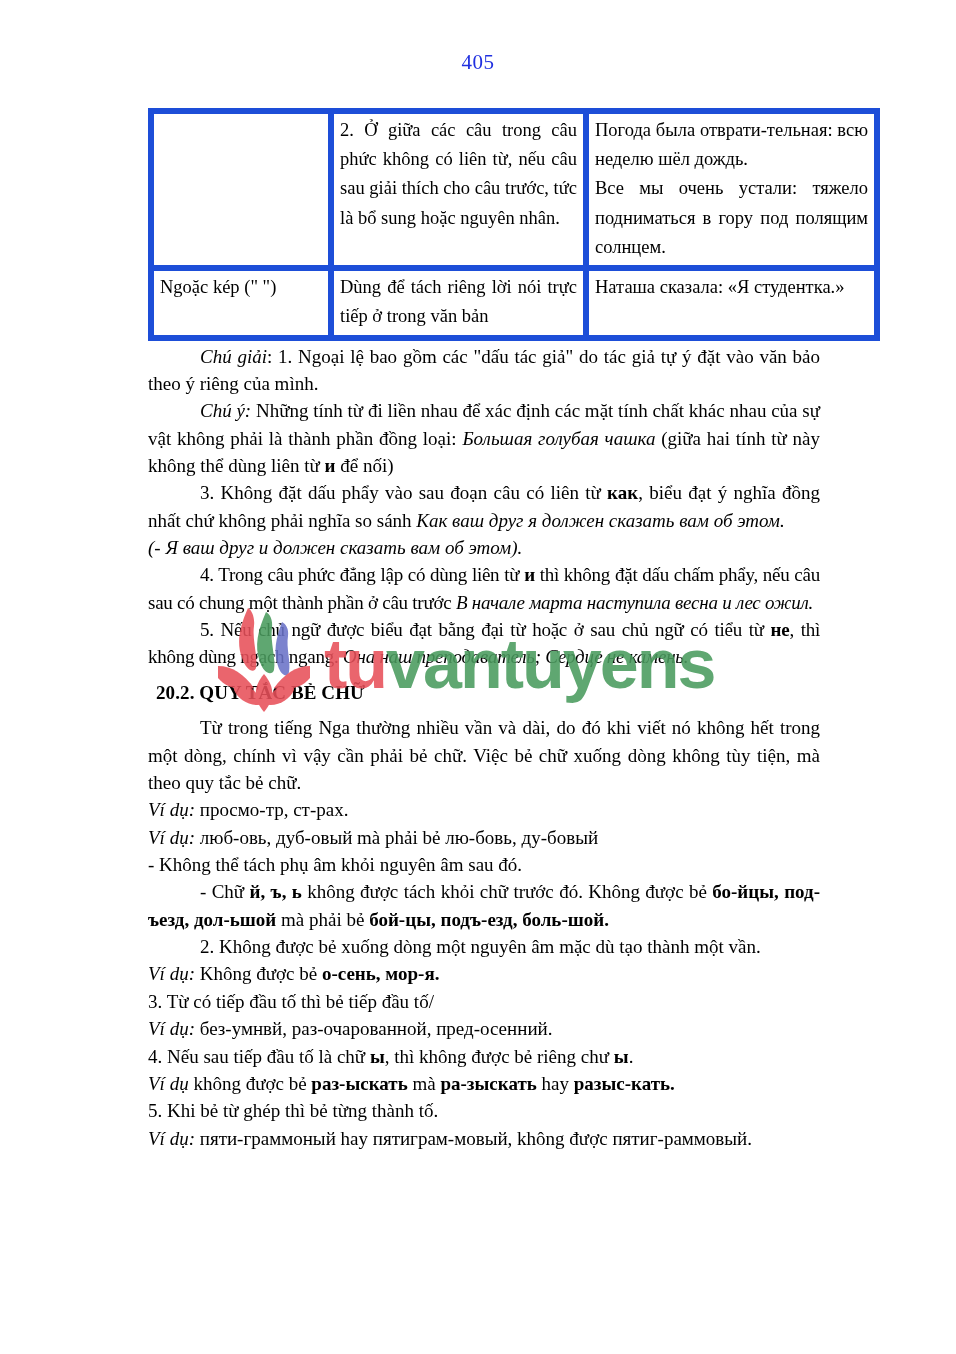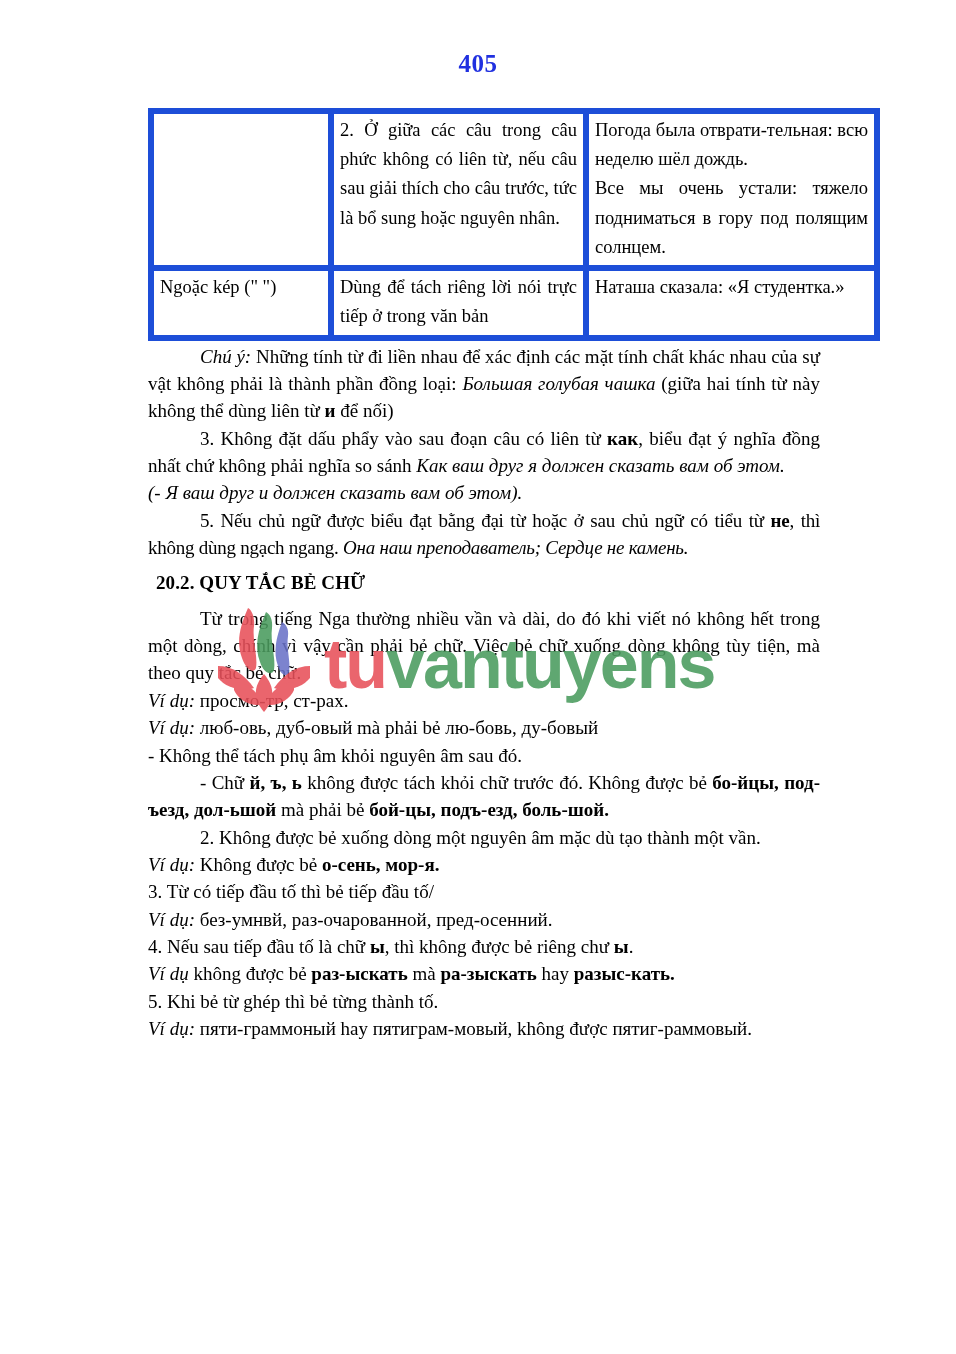--- a/index.html
+++ b/index.html
@@ -23,22 +23,22 @@
     box-sizing: border-box;
   }
 
   
   .page-number {
     position: absolute;
     top: 50px;
     left: 0;
     width: 956px;
     text-align: center;
-    font-size: 25px;
-    font-weight: bold;
+    font-size: 21px;
+    font-weight: normal;
     color: #2030e0;
     letter-spacing: 0.5px;
   }
 
   
   .content {
     position: absolute;
     top: 108px;
     left: 148px;
     width: 672px;
@@ -130,28 +130,30 @@
         <tr>
           <td class="col-term">Ngoặc kép (" ")</td>
           <td class="col-desc">Dùng để tách riêng lời nói trực tiếp ở trong văn bản</td>
           <td class="col-exam">
             <span class="cell-line">Наташа сказала: «Я студентка.»</span>
           </td>
         </tr>
       </tbody>
     </table>
 
+    <p class="para"><span class="it">Chú giải</span><span>: 1. Ngoại lệ bao gồm các "dấu tác giả" do tác giả tự ý đặt vào văn bảo theo ý riêng của mình.</span></p>
 
 
     <p class="para"><span class="it">Chú ý:</span><span> Những tính từ đi liền nhau để xác định các mặt tính chất khác nhau của sự vật không phải là thành phần đồng loại: </span><span class="it">Большая голубая чашка</span><span> (giữa hai tính từ này không thể dùng liên từ </span><span class="bd">и</span><span> để nối)</span></p>
 
     <p class="para"><span>3. Không đặt dấu phẩy vào sau đoạn câu có liên từ </span><span class="bd">как</span><span>, biểu đạt ý nghĩa đồng nhất chứ không phải nghĩa so sánh </span><span class="it">Как ваш друг я должен сказать вам об этом.</span></p>
 
     <p class="para noindent it">(- Я ваш друг и должен сказать вам об этом).</p>
 
+    <p class="para squeeze"><span>4. Trong câu phức đẳng lập có dùng liên từ </span><span class="bd">и</span><span> thì không đặt dấu chấm phẩy, nếu câu sau có chung một thành phần ở câu trước </span><span class="it">В начале марта наступила весна и лес ожил.</span></p>
 
     <p class="para squeeze"><span>5. Nếu chủ ngữ được biểu đạt bằng đại từ hoặc ở sau chủ ngữ có tiểu từ </span><span class="bd">не</span><span>, thì không dùng ngạch ngang. </span><span class="it">Она наш преподаватель; Сердце не камень.</span></p>
 
     <h2 class="section-heading">20.2. QUY TẮC BẺ CHỮ</h2>
 
     <p class="para">Từ trong tiếng Nga thường nhiều vần và dài, do đó khi viết nó không hết trong một dòng, chính vì vậy cần phải bẻ chữ. Việc bẻ chữ xuống dòng không tùy tiện, mà theo quy tắc bẻ chữ.</p>
 
 
     <p class="para noindent"><span class="it">Ví dụ:</span><span> просмо-тр, ст-рах.</span></p>
 

